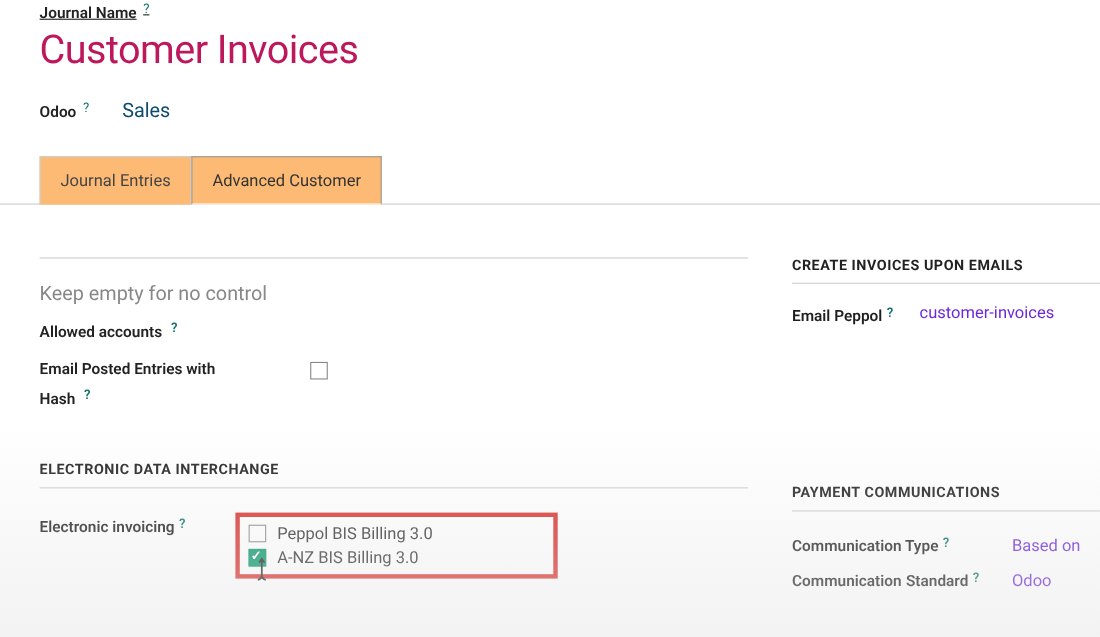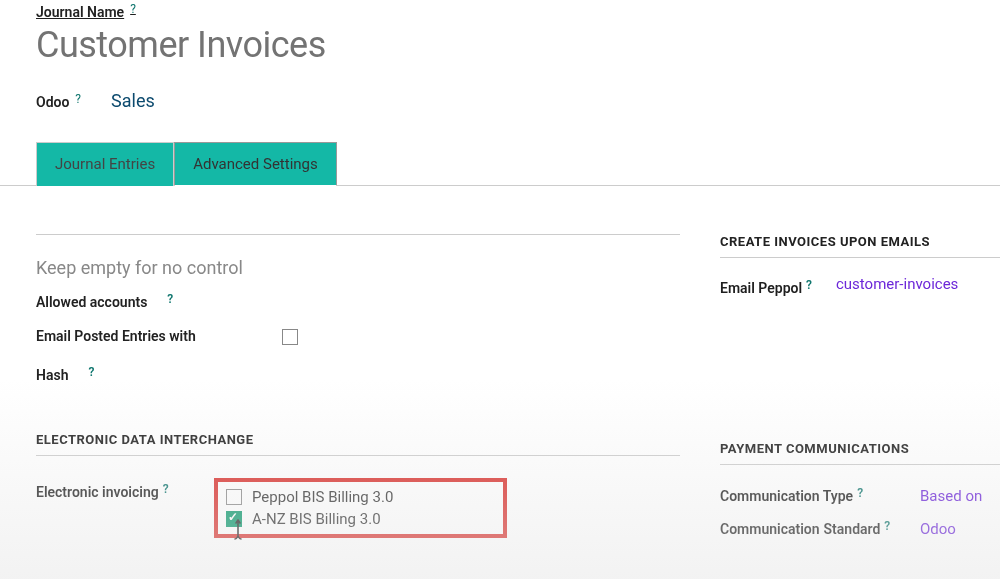--- a/index.html
+++ b/index.html
@@ -15,37 +15,37 @@
     .bg-gradient {
       position: absolute;
       left: 0; right: 0; bottom: 0; height: 200px;
       background: linear-gradient(to bottom, rgba(255,255,255,0) 0%, rgba(230,230,230,0.5) 100%);
       pointer-events: none;
     }
     .header-area { padding: 4px 36px 0 36px; }
     .journal-name-row { display: flex; align-items: baseline; gap: 4px; text-decoration: underline; }
     .journal-name-label { font-size: 14px; font-weight: 600; color: #222; }
     .help-q { color: #0f766e; font-size: 12px; position: relative; top: -4px; margin-left: 2px; }
-    .journal-title { font-size: 36px; font-weight: 400; color: #737373; margin-top: 4px; letter-spacing: -0.5px; }
+    .journal-title { font-size: 36px; font-weight: 400; color: #be185d; margin-top: 4px; letter-spacing: -0.5px; }
     .type-row { display: flex; align-items: baseline; gap: 30px; margin-top: 24px; }
     .type-label { font-size: 14px; font-weight: 600; color: #222; }
     .type-value { font-size: 18px; color: #0c4a6e; }
 
     .tabs-row { margin-top: 30px; display: flex; border-bottom: 1px solid #ccc; }
     .tabs-inner { display: flex; margin-left: 36px; }
     .tab {
       padding: 12px 18px;
       font-size: 15px;
       color: #555;
       border: 1px solid transparent;
       border-bottom: none;
       cursor: pointer;
       position: relative;
       top: 1px;
-      background: #14b8a6;
+      background: #fdba74;
     }
     .tab:first-child { border-left: 1px solid #ccc; }
     .tab.active {
       border: 1px solid #999;
       border-bottom: 1px solid #fff;
       color: #333;
     }
     .tab:not(.active) {
       border-top: 1px solid #ccc;
       border-right: 1px solid #ccc;
@@ -54,21 +54,21 @@
     }
 
     .content-area { display: flex; padding: 48px 0 0 36px; gap: 40px; position: relative; }
     .left-col { width: 650px; }
     .right-col { flex: 1; padding-right: 0; }
 
     .section-title { font-size: 13px; font-weight: 700; letter-spacing: 0.5px; color: #222; margin-bottom: 8px; }
     .section-underline { border-bottom: 1px solid #ccc; margin-bottom: 22px; }
 
     .field-row { display: flex; align-items: flex-start; margin-bottom: 14px; }
-    .field-label { width: 200px; font-size: 14px; color: #222; font-weight: 600; padding-top: 2px; display: flex; align-items: baseline; gap: 18px; flex-wrap: wrap; }
+    .field-label { width: 200px; font-size: 14px; color: #222; font-weight: 600; padding-top: 2px; display: flex; align-items: baseline; gap: 6px; flex-wrap: wrap; }
     .placeholder-text { color: #888; font-size: 18px; }
 
     .checkbox {
       width: 16px; height: 16px; border: 1px solid #888; background: #fff; display: inline-block; vertical-align: middle; cursor: pointer;
     }
     .checkbox.checked { background: #059669; border-color: #059669; position: relative; }
     .checkbox.checked::after {
       content: "✓"; color: #fff; font-size: 12px; position: absolute; left: 1px; top: -2px; font-weight: bold;
     }
 
@@ -111,21 +111,21 @@
       <span class="type-label">Odoo</span>
       <span class="help-q">?</span>
     </span>
     <span class="type-value">Sales</span>
   </div>
 </div>
 
 <div class="tabs-row">
   <div class="tabs-inner">
     <div class="tab">Journal Entries</div>
-    <div class="tab active">Advanced Settings</div>
+    <div class="tab active">Advanced Customer</div>
   </div>
 </div>
 
 <div class="content-area">
   <div class="left-col">
     <div class="section-underline"></div>
 
     <div class="field-row">
       <span class="placeholder-text">Keep empty for no control</span>
     </div>

